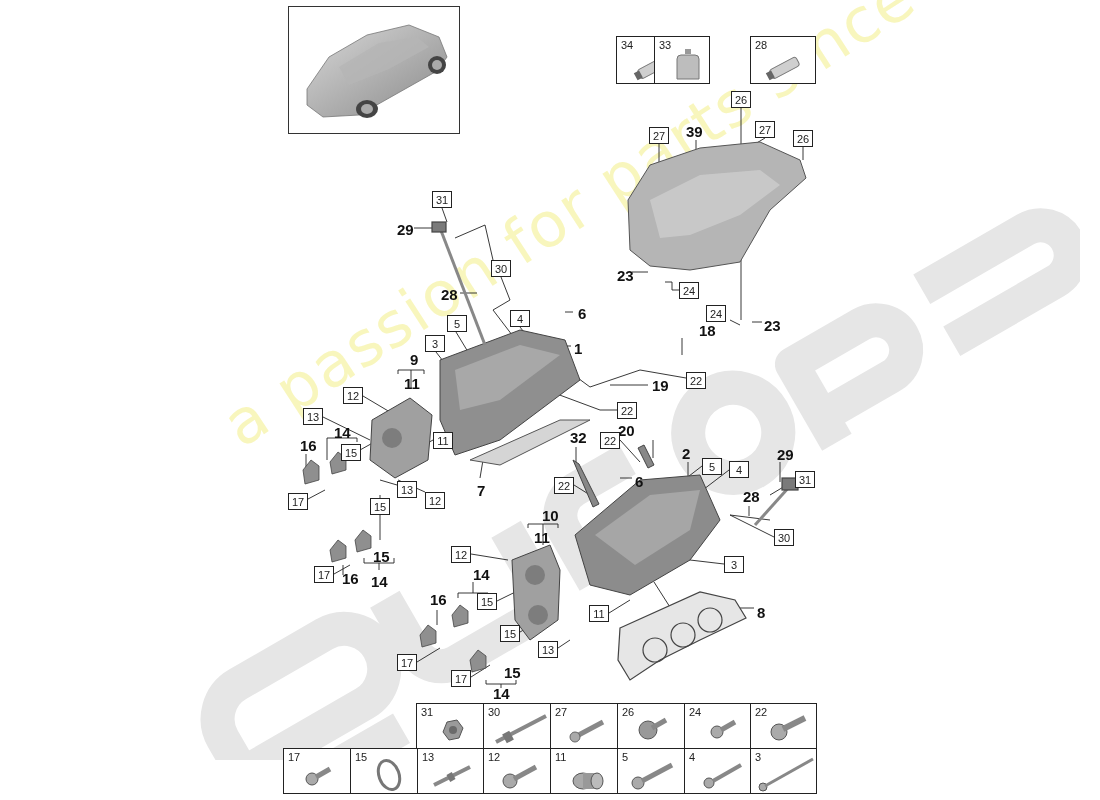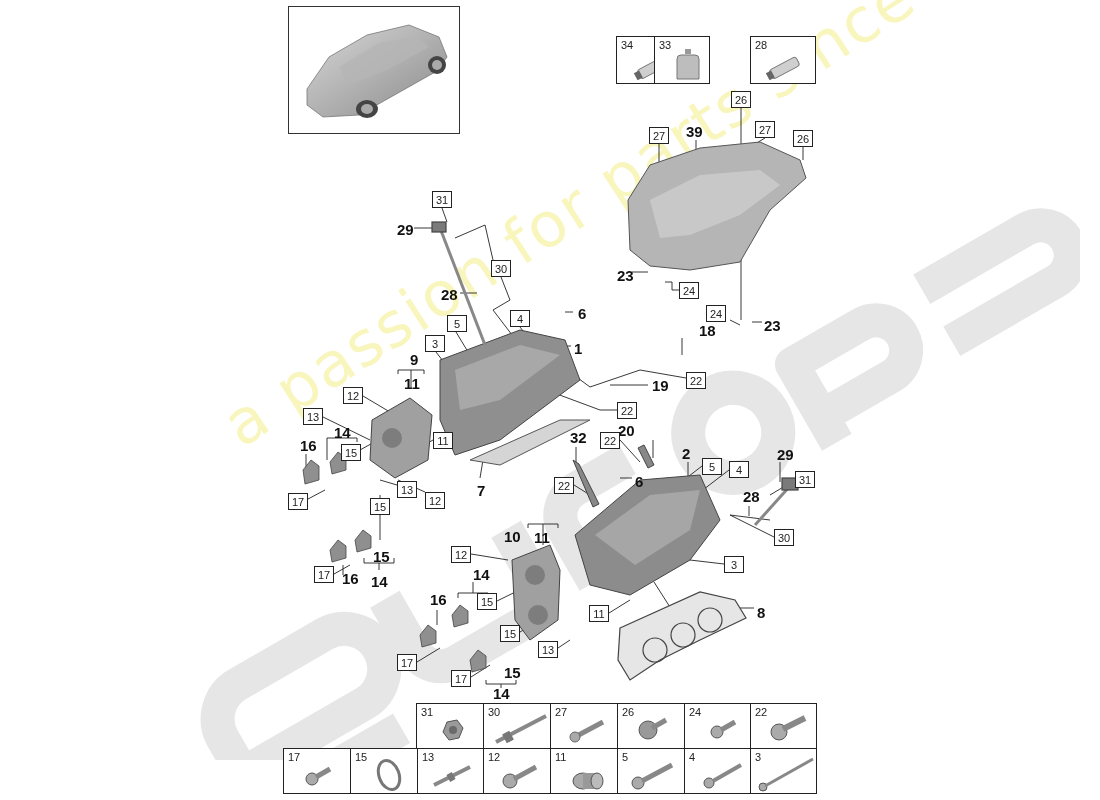--- a/index.html
+++ b/index.html
@@ -214,21 +214,21 @@
     <div class="lbl" style="left: 404px; top: 376px;">11</div>
     <div class="lbl" style="left: 334px; top: 425px;">14</div>
     <div class="lbl" style="left: 300px; top: 438px;">16</div>
     <div class="lbl" style="left: 477px; top: 483px;">7</div>
     <div class="lbl" style="left: 570px; top: 430px;">32</div>
     <div class="lbl" style="left: 618px; top: 423px;">20</div>
     <div class="lbl" style="left: 682px; top: 446px;">2</div>
     <div class="lbl" style="left: 635px; top: 474px;">6</div>
     <div class="lbl" style="left: 777px; top: 447px;">29</div>
     <div class="lbl" style="left: 743px; top: 489px;">28</div>
-    <div class="lbl" style="left: 504px; top: 508px; margin-top: 21px;">10</div>
+    <div class="lbl" style="left: 542px; top: 508px;">10</div>
     <div class="lbl" style="left: 534px; top: 530px;">11</div>
     <div class="lbl" style="left: 373px; top: 549px;">15</div>
     <div class="lbl" style="left: 342px; top: 571px;">16</div>
     <div class="lbl" style="left: 371px; top: 574px;">14</div>
     <div class="lbl" style="left: 473px; top: 567px;">14</div>
     <div class="lbl" style="left: 430px; top: 592px;">16</div>
     <div class="lbl" style="left: 757px; top: 605px;">8</div>
     <div class="lbl" style="left: 504px; top: 665px;">15</div>
     <div class="lbl" style="left: 493px; top: 686px;">14</div>
   </div>

